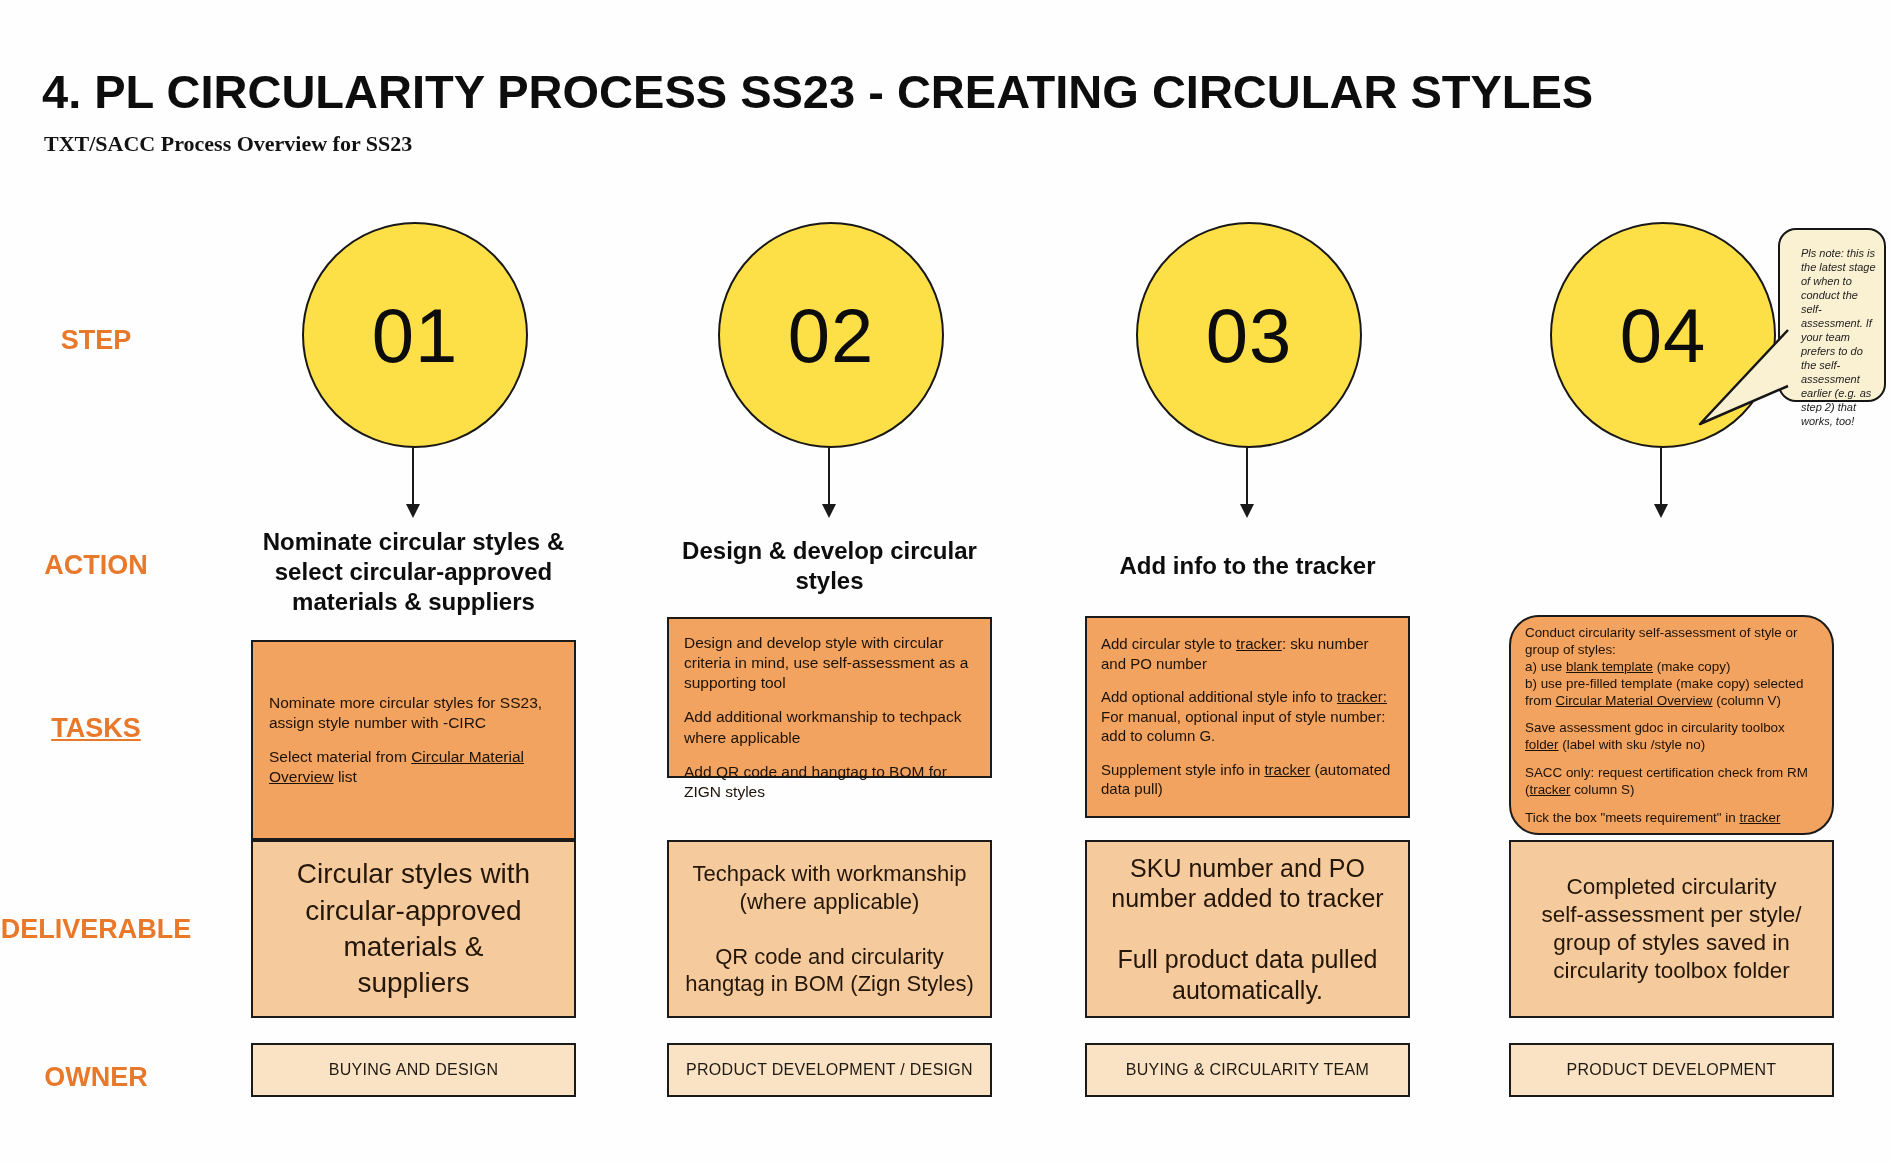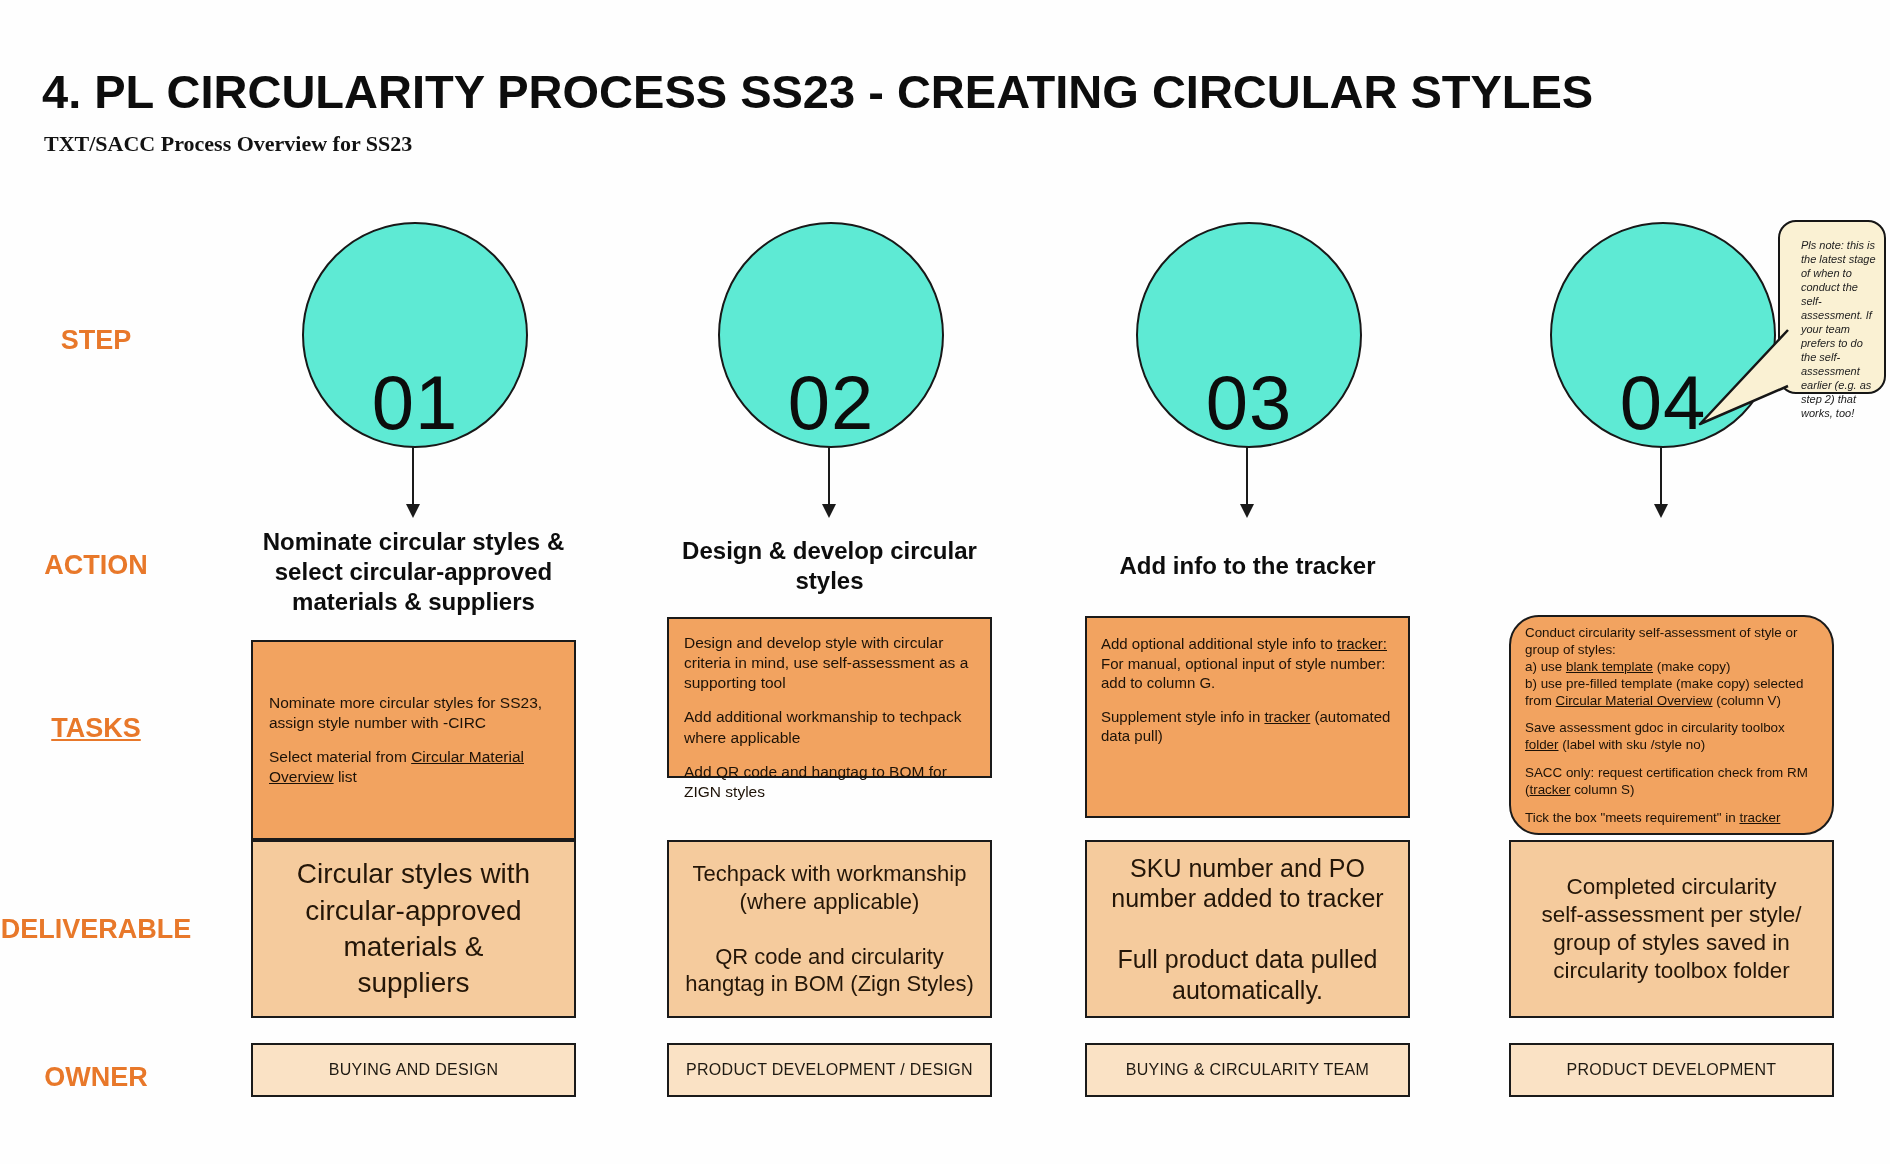--- a/index.html
+++ b/index.html
@@ -11,21 +11,21 @@
                  font-family:"Liberation Serif","DejaVu Serif",serif;color:#121212;}
 
   .row-label{position:absolute;left:0;width:192px;text-align:center;font-size:27px;font-weight:700;
              color:#e8782a;white-space:nowrap;}
   .rl-step{top:325px;} .rl-action{top:550px;} .rl-tasks{top:713px;text-decoration:underline;} .rl-deliverable{top:914px;} .rl-owner{top:1062px;}
 
   .col{position:absolute;top:0;width:325px;height:1164px;}
   .c1{left:251px;} .c2{left:667px;} .c3{left:1085px;} .c4{left:1509px;}
 
   .circle{position:absolute;top:222px;left:51px;width:222px;height:222px;border-radius:50%;
-          background:#5eead4;border:2px solid #181818;display:flex;align-items:flex-end;justify-content:center;}
+          background:#fde047;border:2px solid #181818;display:flex;align-items:center;justify-content:center;}
   .c4 .circle{left:41px;}
   .circle .num{font-size:76px;color:#0c0c0c;letter-spacing:1px;}
 
   .arrow-line{position:absolute;top:446px;left:161px;width:2px;height:60px;background:#1a1a1a;}
   .c4 .arrow-line{left:151px;}
   .arrow-head{position:absolute;top:504px;left:155px;width:0;height:0;
               border-left:7px solid transparent;border-right:7px solid transparent;border-top:14px solid #1a1a1a;}
   .c4 .arrow-head{left:145px;}
 
   .action{position:absolute;left:-28px;width:381px;text-align:center;font-weight:700;font-size:24px;
@@ -46,21 +46,21 @@
   .deliverable-box{top:840px;height:178px;background:#f5cb9d;color:#241608;
                    display:flex;align-items:center;justify-content:center;text-align:center;white-space:pre-line;}
   .c1 .deliverable-box{font-size:28px;line-height:1.3;}
   .c2 .deliverable-box{font-size:22px;line-height:1.25;}
   .c3 .deliverable-box{font-size:25px;line-height:1.22;}
   .c4 .deliverable-box{font-size:22.5px;line-height:1.25;}
 
   .owner-box{top:1043px;height:54px;background:#fae2c5;color:#1f1a12;font-size:16px;letter-spacing:0.3px;
              display:flex;align-items:center;justify-content:center;text-align:center;}
 
-  .note-bubble{position:absolute;left:1778px;top:220px;width:108px;height:174px;background:#faf1d3;
+  .note-bubble{position:absolute;left:1778px;top:228px;width:108px;height:174px;background:#faf1d3;
                border:2px solid #161616;border-radius:18px;box-sizing:border-box;z-index:6;
                padding:16px 8px 0 21px;}
   .note-text{font-size:11px;line-height:14px;font-style:italic;color:#222;}
   .note-tail{position:absolute;left:1692px;top:318px;width:100px;height:115px;z-index:7;}
 </style>
 </head>
 <body>
 
 <div id="page">
 
@@ -114,20 +114,21 @@
   </div>
 
   <div class="col c3">
     <div class="circle">
       <span class="num">03</span>
     </div>
     <div class="arrow-line"></div>
     <div class="arrow-head"></div>
     <div class="action">Add info to the tracker</div>
     <div class="box tasks-box">
+        <div class="task-para"><span>Add circular style to </span><span class="u">tracker</span><span>: sku number and PO number</span></div>
         <div class="task-para"><span>Add optional additional style info to </span><span class="u">tracker:</span><span>
 For manual, optional input of style number: add to column G.</span></div>
         <div class="task-para"><span>Supplement style info in </span><span class="u">tracker</span><span> (automated data pull)</span></div>
       </div>
     <div class="box deliverable-box">SKU number and PO
 number added to tracker
 
 Full product data pulled
 automatically.</div>
     <div class="box owner-box">BUYING &amp; CIRCULARITY TEAM</div>

